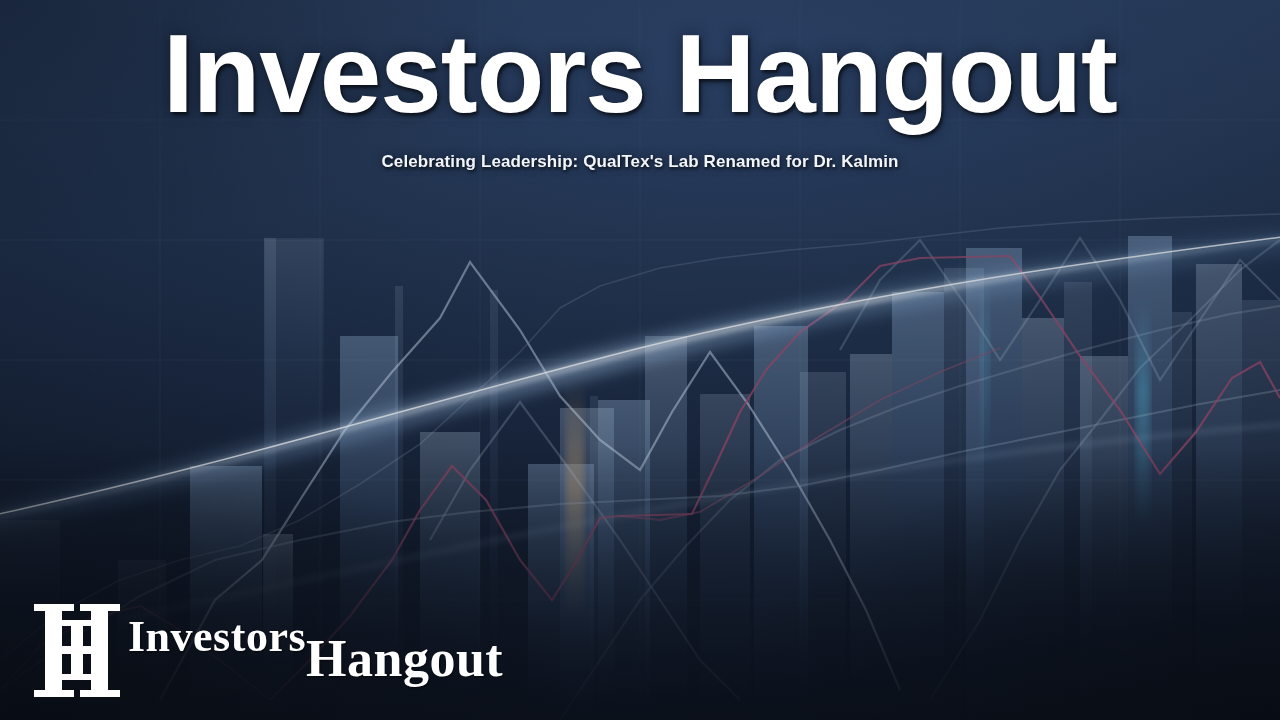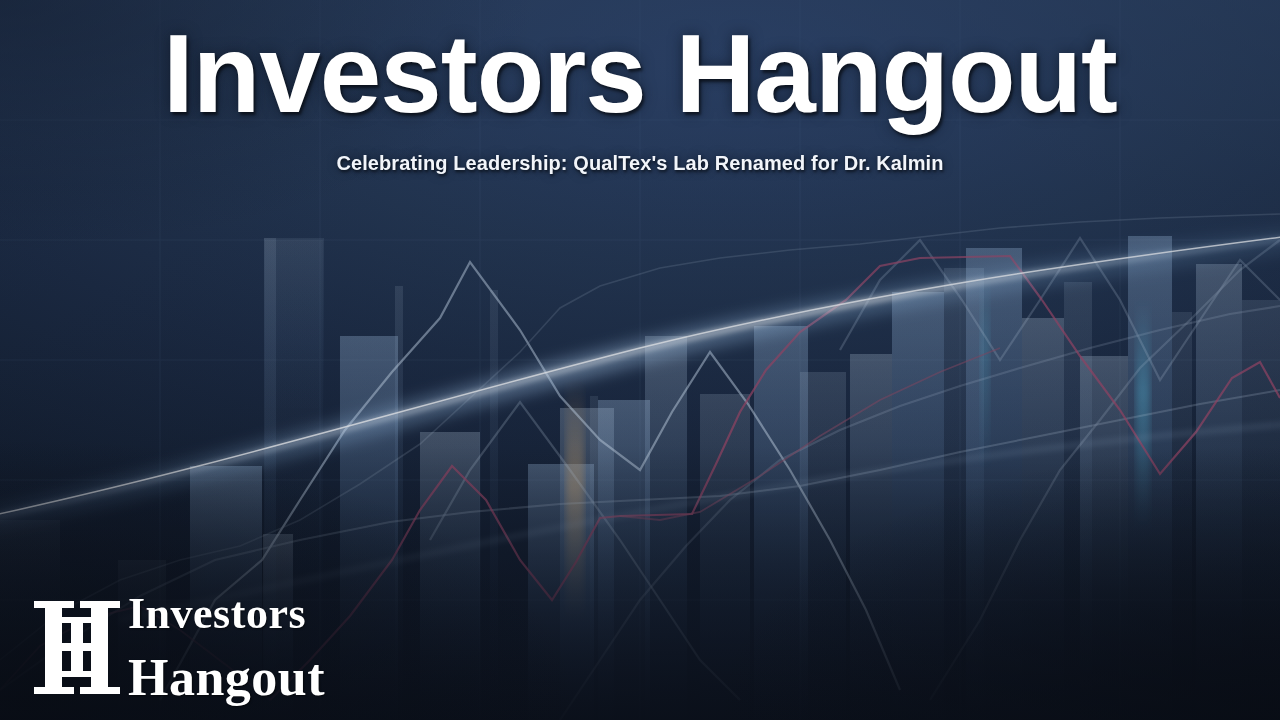--- a/index.html
+++ b/index.html
@@ -82,21 +82,21 @@
     z-index:20;
   }
   #logo-mark {
     width:92px; height:104px;
     position:relative;
     flex:0 0 auto;
   }
   #logo-mark svg { display:block; }
   #logo-words {
     margin-left:8px;
-    display:flex; flex-direction:column;
+    display:flex; flex-direction:row;
     font-family:"Liberation Serif", serif;
     color:#ffffff;
     line-height:0.95;
   }
   #logo-line1 {
     font-size:44px; font-weight:700; letter-spacing:0.5px;
     text-shadow:1px 1px 2px rgba(0,0,0,0.55);
   }
   #logo-line2 {
     font-size:52px; font-weight:700; letter-spacing:0.5px;
@@ -235,21 +235,21 @@
     <path d="M -10 518 C 220 468, 420 406, 640 350 C 860 296, 1070 266, 1290 238" fill="none" stroke="url(#streakG)" stroke-width="4.2" filter="url(#blurSm)"></path>
     <path d="M -10 516 C 220 466, 420 404, 640 348 C 860 294, 1070 264, 1290 236" fill="none" stroke="#ffffff" stroke-width="1.5" opacity="0.75"></path>
     <path d="M 120 620 C 360 568, 560 524, 820 480 C 1000 452, 1140 436, 1290 424" fill="none" stroke="#bcd8f5" stroke-width="2.4" opacity="0.30" filter="url(#blurSm)"></path>
   </svg>
 
   <div class="bg-layer" id="bg-vert"></div>
   <div class="bg-layer" id="bg-corner"></div>
 
   <div id="header">
     <span id="main-title" style="font-size: 110.6px;">Investors Hangout</span>
-    <span id="subtitle" style="font-size: 20px;">Celebrating Leadership: QualTex's Lab Renamed for Dr. Kalmin</span>
+    <span id="subtitle" style="font-size: 17px;">Celebrating Leadership: QualTex's Lab Renamed for Dr. Kalmin</span>
   </div>
 
   <div id="logo">
     <div id="logo-mark">
       <svg width="92" height="104" viewBox="0 0 92 104" aria-hidden="true">
         <g fill="#ffffff">
 
           <rect x="6" y="6" width="40" height="7"></rect>
           <rect x="17" y="10" width="17" height="86"></rect>
           <rect x="6" y="92" width="40" height="7"></rect>

